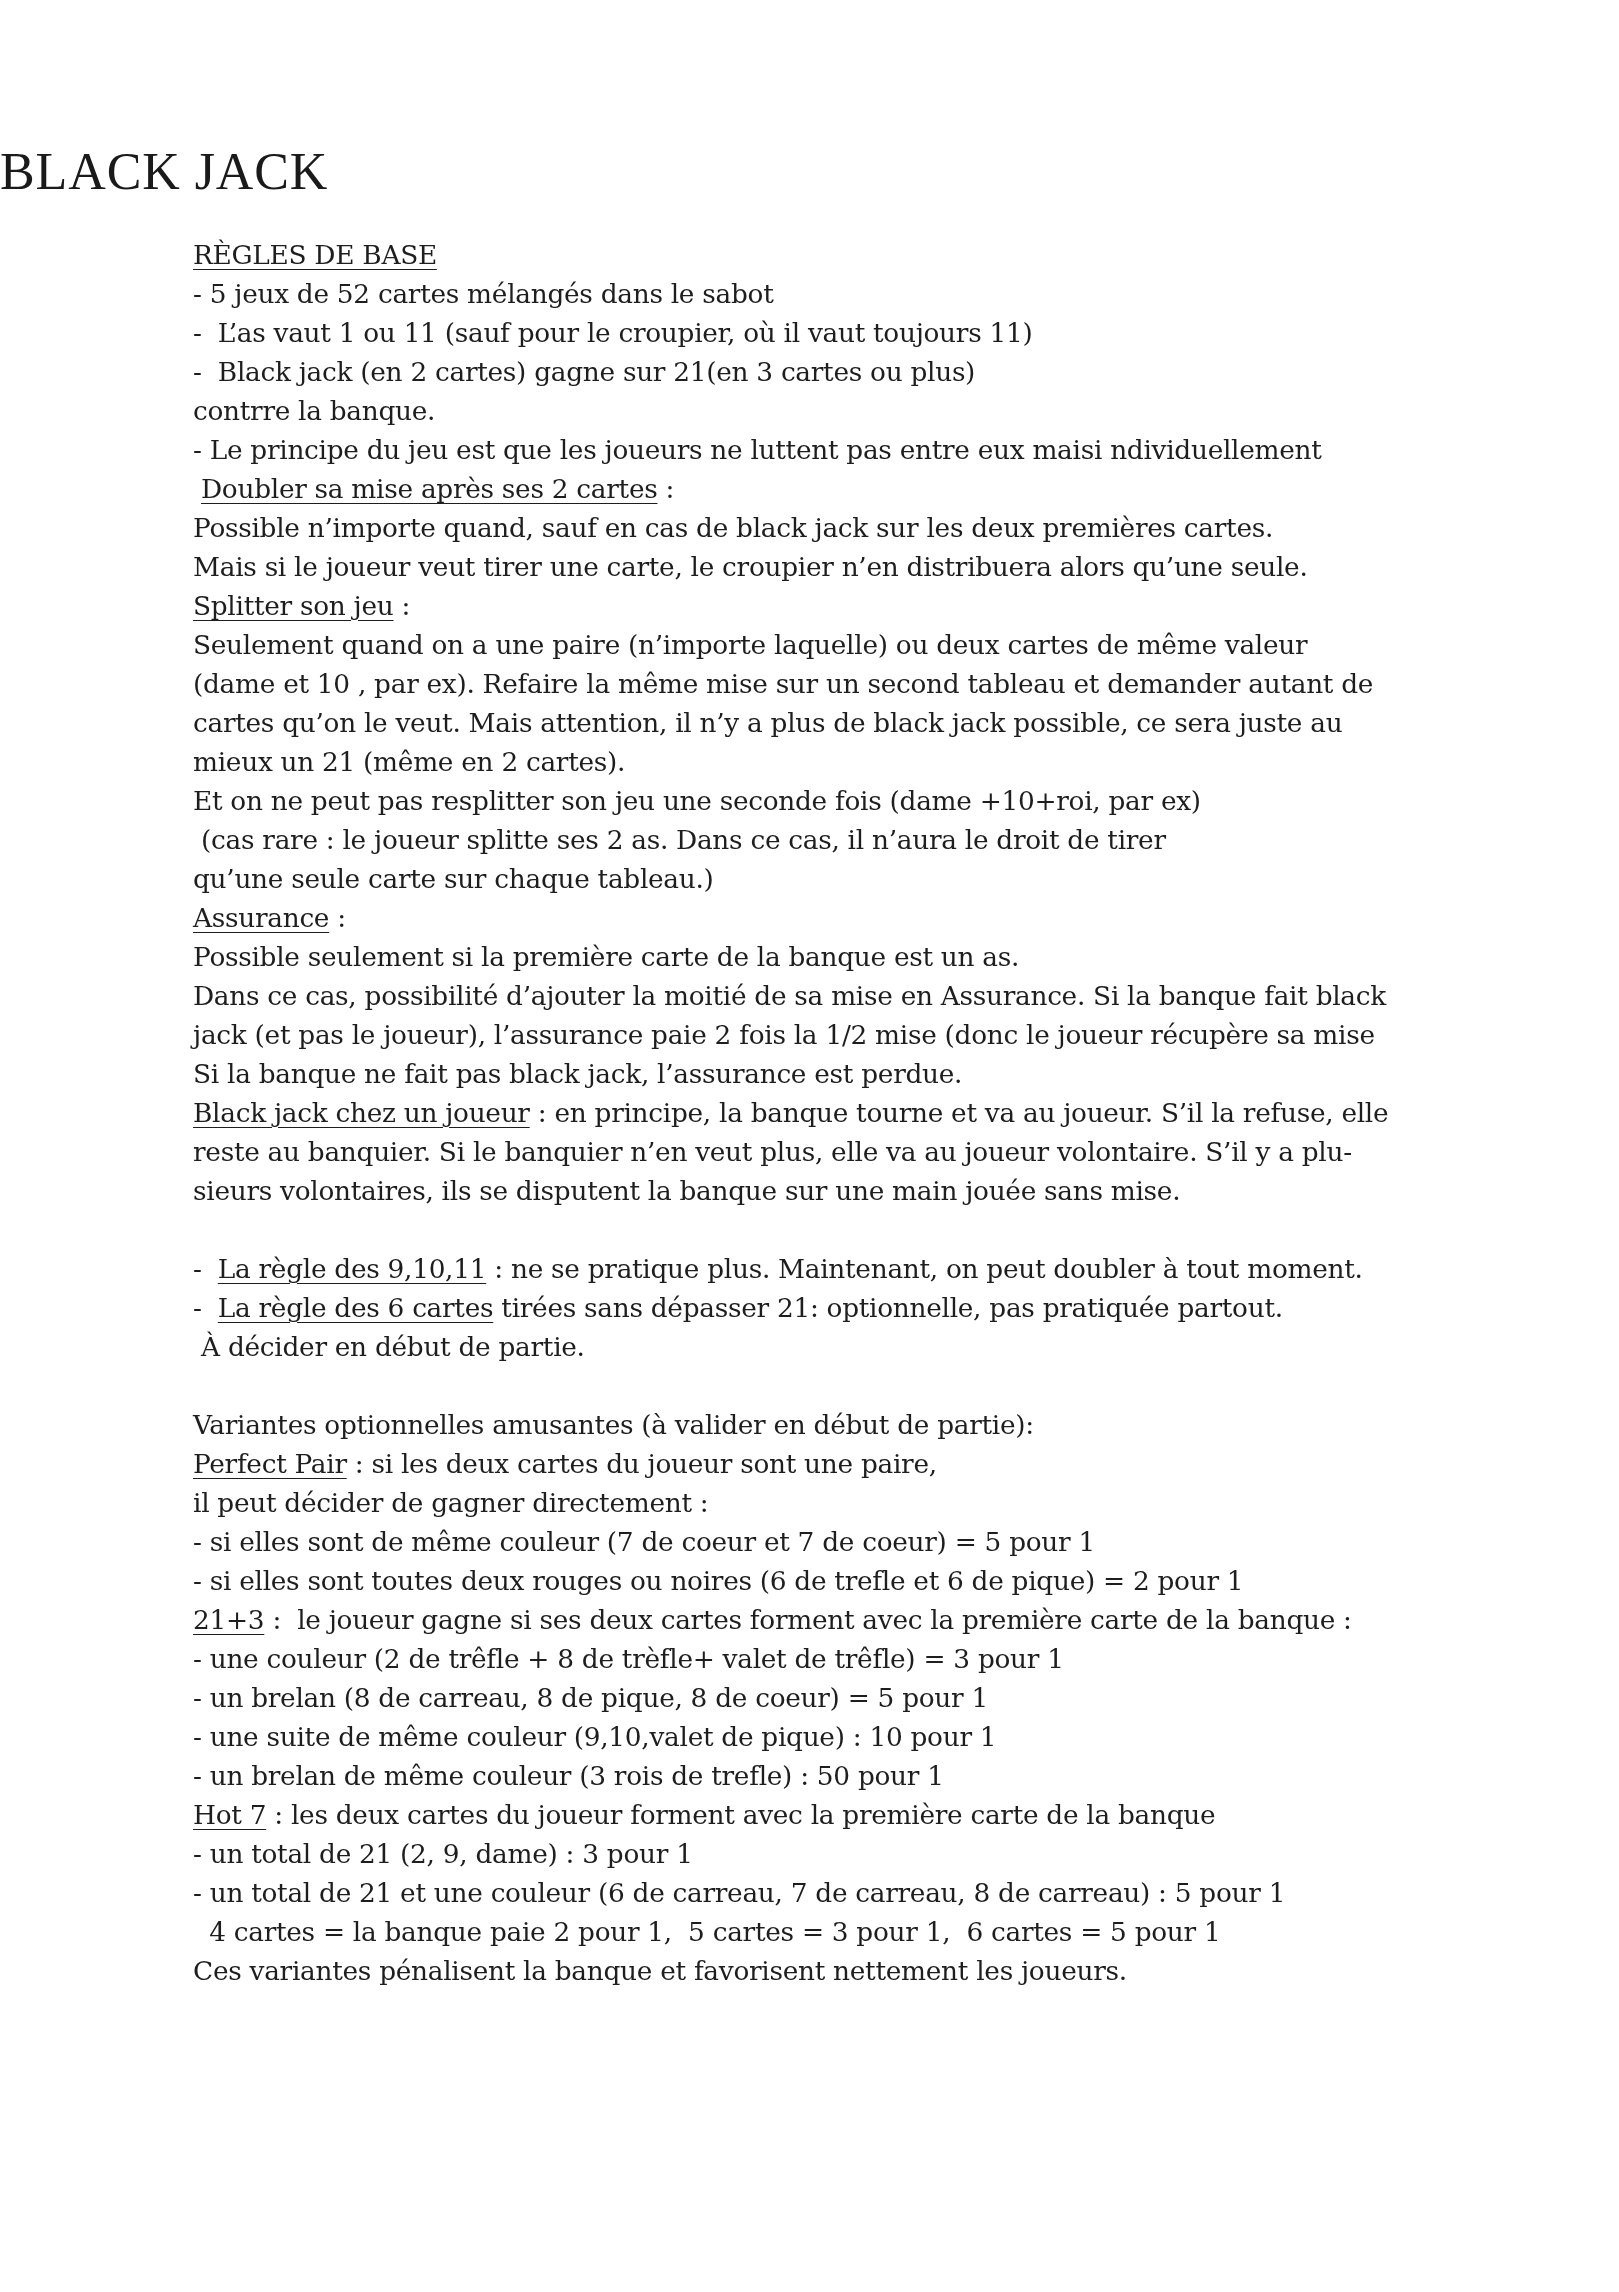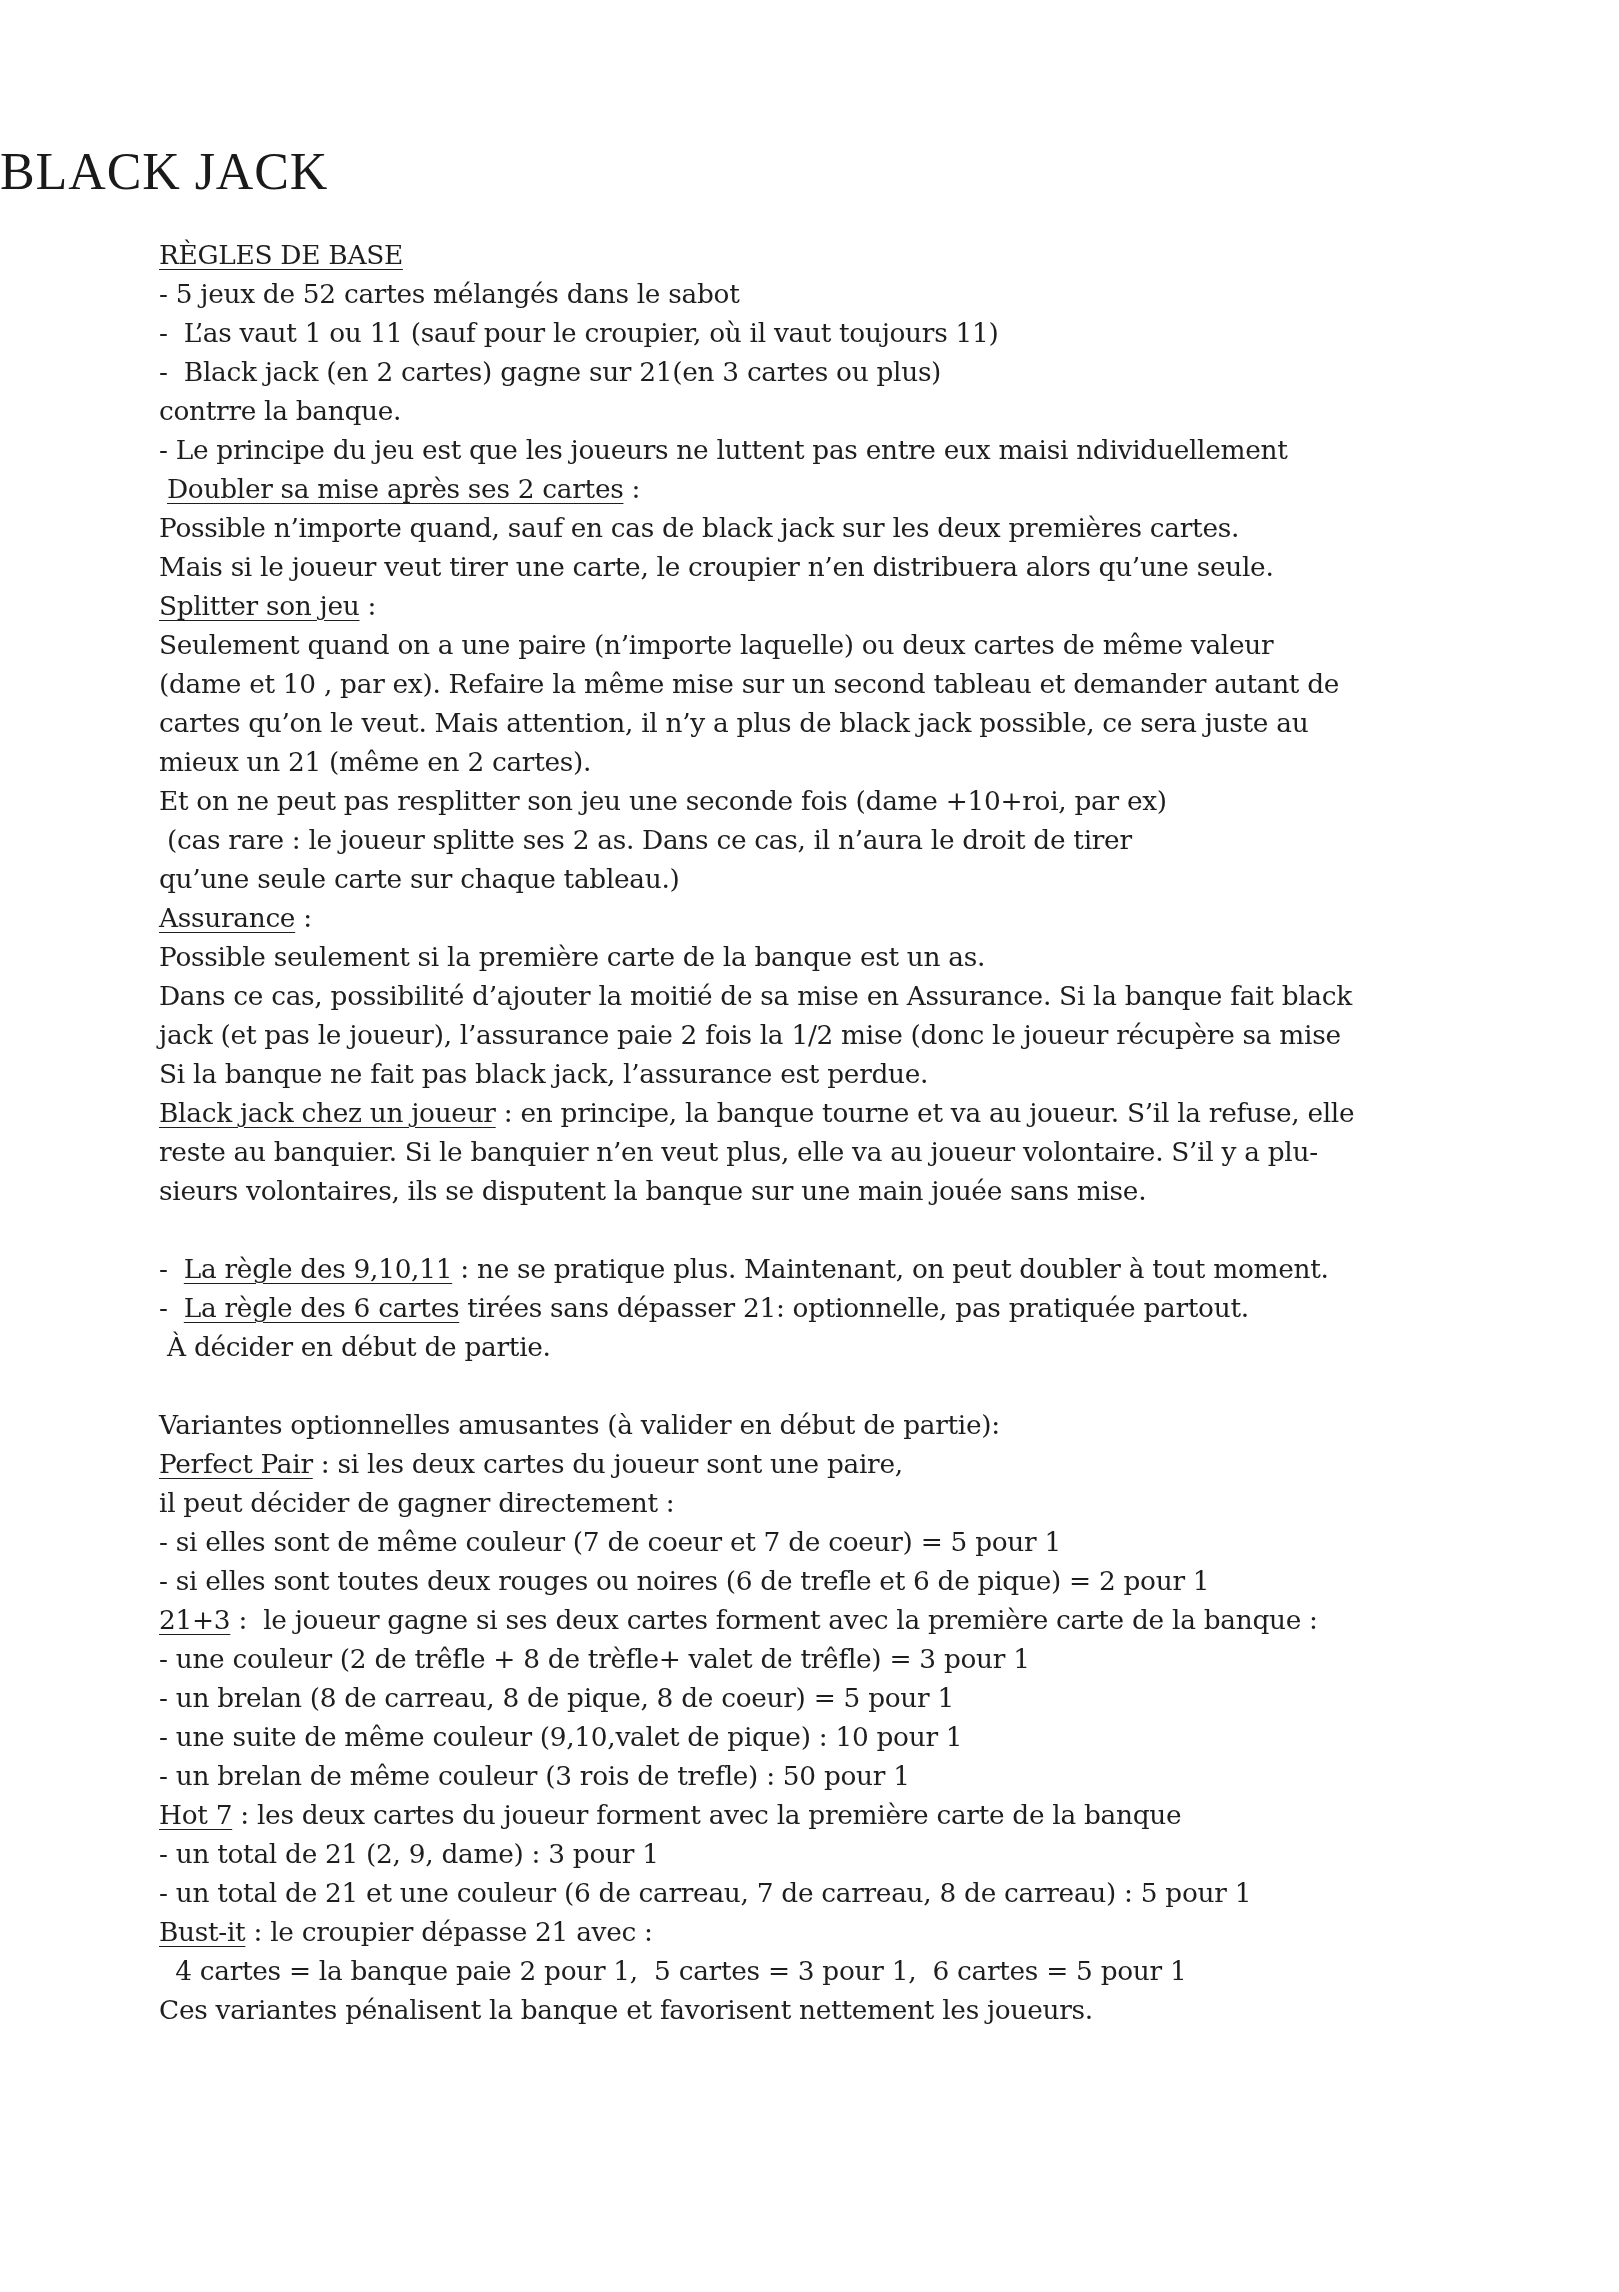--- a/index.html
+++ b/index.html
@@ -13,21 +13,21 @@
     font-family: "Liberation Serif", serif;
     font-size: 52px; line-height: 63px; letter-spacing: 0.9px;
     color: #1a1a1a;
   }
   .body {
     position: absolute; left: 159px; top: 235px; width: 1343px;
     font-size: 26.4px; line-height: 39px;
     letter-spacing: -0.3px;
     white-space: nowrap;
   }
-  .line { height: 39px; display: block; }
+  .line { height: 39px; display: block; margin-left: 34px; }
   .u { text-decoration: underline; text-underline-offset: 4.5px; text-decoration-thickness: 1.3px; }
   .ind1 { padding-left: 8px; }
 </style>
 </head>
 <body>
 
 <div class="title">BLACK JACK</div>
 
 <div class="body">
 
@@ -79,18 +79,17 @@
   <span class="line"><span class="u">21+3</span><span style="white-space:pre"> :  le joueur gagne si ses deux cartes forment avec la première carte de la banque :</span></span>
   <span class="line">- une couleur (2 de trêfle + 8 de trèfle+ valet de trêfle) = 3 pour 1</span>
   <span class="line">- un brelan (8 de carreau, 8 de pique, 8 de coeur) = 5 pour 1</span>
   <span class="line">- une suite de même couleur (9,10,valet de pique) : 10 pour 1</span>
   <span class="line">- un brelan de même couleur (3 rois de trefle) : 50 pour 1</span>
 
   <span class="line"><span class="u">Hot 7</span><span style="white-space:pre"> : les deux cartes du joueur forment avec la première carte de la banque</span></span>
   <span class="line">- un total de 21 (2, 9, dame) : 3 pour 1</span>
   <span class="line">- un total de 21 et une couleur (6 de carreau, 7 de carreau, 8 de carreau) : 5 pour 1</span>
 
-  <span class="line"><span class="u">Bust-it</span><span style="white-space:pre"> : le croupier dépasse 21 avec :</span></span>
   <span class="line" style="white-space:pre">  4 cartes = la banque paie 2 pour 1,  5 cartes = 3 pour 1,  6 cartes = 5 pour 1</span>
 
   <span class="line">Ces variantes pénalisent la banque et favorisent nettement les joueurs.</span>
 </div>
 
 
 </body></html>

